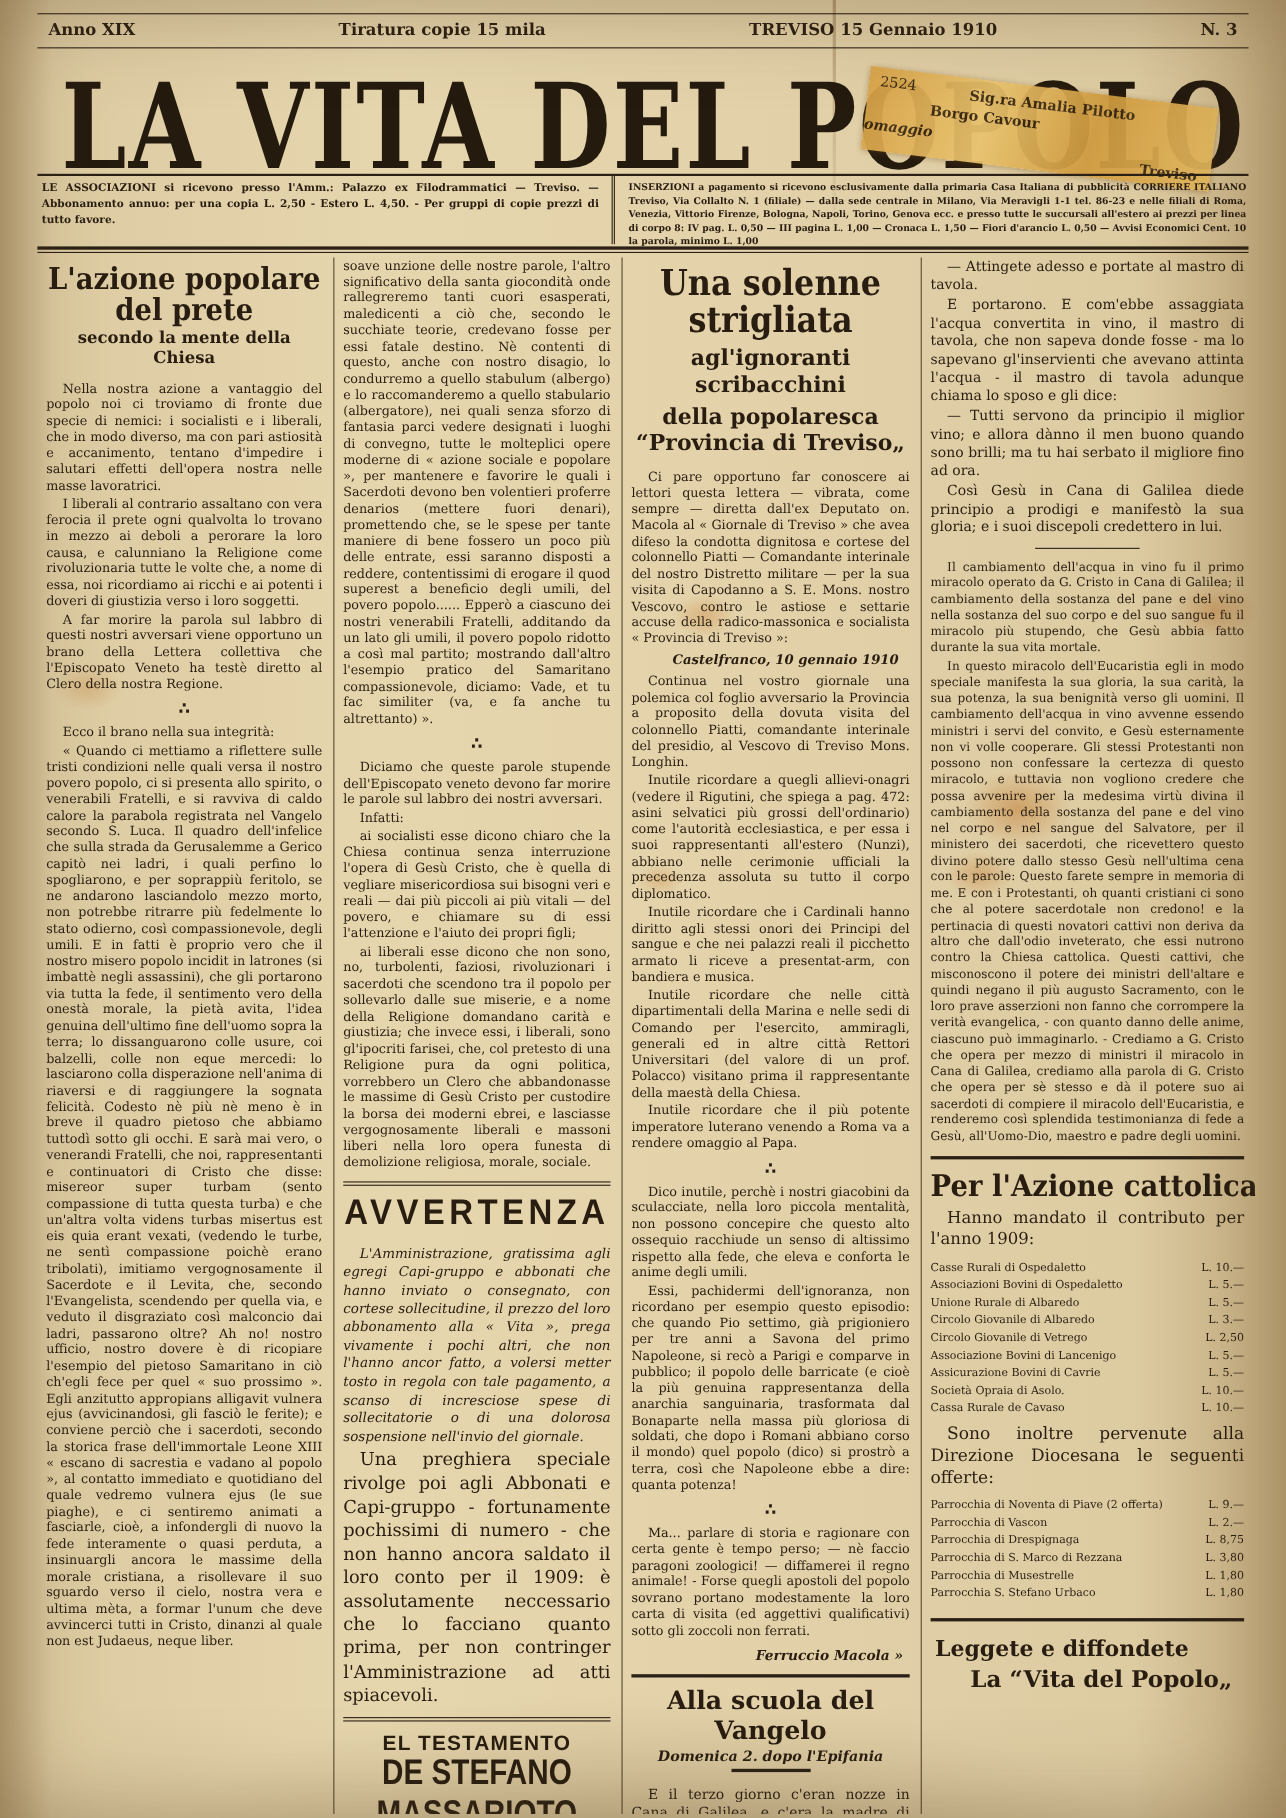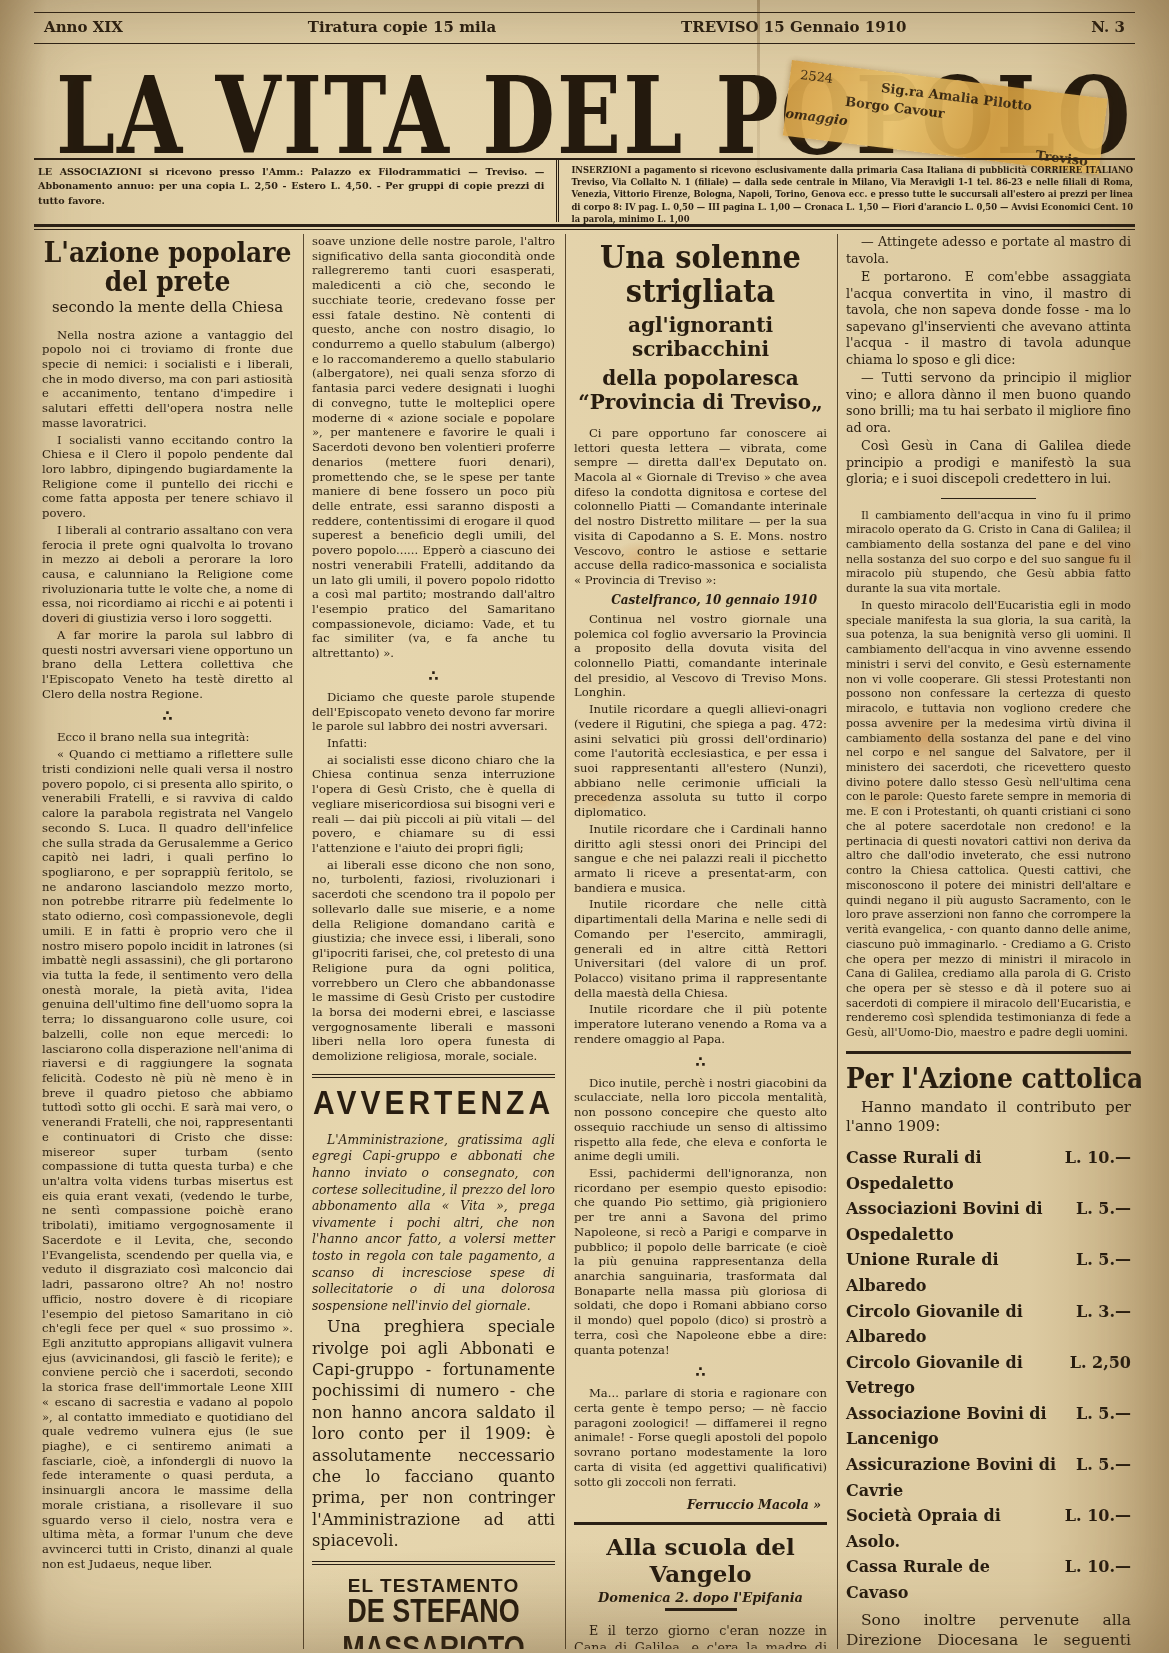--- a/index.html
+++ b/index.html
@@ -55,21 +55,21 @@
   .col { padding:0 10px 0 8px; overflow:hidden; border-right:1px solid rgba(52,38,18,.8); }
   .col:last-child { border-right:none; }
   .col p { margin:0 0 2px; text-indent:15px; text-align:justify;
     font-size:11.6px; line-height:1.27; }
   .noindent { text-indent:0 !important; }
   .orn { text-align:center; font-size:15px; font-weight:bold; margin:6px 0 5px;
     font-family:"DejaVu Sans", sans-serif; text-indent:0 !important; }
 
   .h-art1 { text-align:center; font-size:25px; font-weight:bold; line-height:1.05;
     margin:8px 0 3px; transform:scaleY(1.1); }
-  .h-art1-sub { text-align:center; font-size:15px; font-weight:normal; margin:0 0 12px; }
+  .h-art1-sub { text-align:center; font-size:15px; font-weight:bold; margin:0 0 12px; }
 
   .sec-rule-double { border-top:4px double #2a2015; margin:10px 0 6px; }
   .h-avvertenza { font-family:"Liberation Sans", sans-serif; font-weight:bold;
     font-size:30px; letter-spacing:4px; text-align:center; margin:8px 0 12px;
     transform:scaleY(1.08); }
   .avv-italic p { font-style:italic; font-size:12.3px; line-height:1.35; }
   .avv-large p { font-size:16.2px; line-height:1.32; }
   .h-test-kicker { font-family:"Liberation Sans", sans-serif; font-weight:bold;
     font-size:19px; letter-spacing:1px; text-align:center; margin:10px 0 2px; }
   .h-test-title { font-family:"Liberation Sans", sans-serif; font-weight:bold;
@@ -90,21 +90,21 @@
   .short-rule { width:72px; border-top:3px solid #2a2015; margin:2px auto 12px; }
   .gospel p { font-size:12.7px; line-height:1.3; }
 
   .mid-rule { width:95px; border-top:1px solid #2a2015; margin:10px auto; }
   .commentary p { font-size:11px; line-height:1.34; }
   .h-azione { font-size:25px; font-weight:bold; margin:10px 0 5px;
     transform:scaleY(1.08); transform-origin:left center; white-space:nowrap; }
   .azione-intro p { font-size:15px; line-height:1.3; }
   .contrib { margin:8px 0 4px; }
   .contrib-row { display:flex; justify-content:space-between; align-items:baseline;
-    font-size:16px; font-weight:bold; line-height:1.6; }
+    font-size:10px; font-weight:normal; line-height:1.6; }
   .contrib-name { text-align:left; }
   .contrib-amount { white-space:nowrap; padding-left:8px; }
   .offerte-intro p { font-size:15.5px; line-height:1.3; }
   .footer-rule { border-top:3px solid #2a2015; margin:14px 0 12px; }
   .footer-line1 { font-size:20px; font-weight:bold; margin:0 0 4px 4px; }
   .footer-line2 { font-size:21px; font-weight:bold; margin:0 0 0 36px; }
 </style>
 </head>
 <body>
 
@@ -134,21 +134,20 @@
   </div>
   <div class="rule-a"></div>
   <div class="rule-b"></div>
 
   <div class="columns">
 
     <div class="col">
       <div class="h-art1">L'azione popolare del prete</div>
       <div class="h-art1-sub">secondo la mente della Chiesa</div>
       <p>Nella nostra azione a vantaggio del popolo noi ci troviamo di fronte due specie di nemici: i socialisti e i liberali, che in modo diverso, ma con pari astiosità e accanimento, tentano d'impedire i salutari effetti dell'opera nostra nelle masse lavoratrici.</p>
-      <p>I socialisti vanno eccitando contro la Chiesa e il Clero il popolo pendente dal loro labbro, dipingendo bugiardamente la Religione come il puntello dei ricchi e come fatta apposta per tenere schiavo il povero.</p>
       <p>I liberali al contrario assaltano con vera ferocia il prete ogni qualvolta lo trovano in mezzo ai deboli a perorare la loro causa, e calunniano la Religione come rivoluzionaria tutte le volte che, a nome di essa, noi ricordiamo ai ricchi e ai potenti i doveri di giustizia verso i loro soggetti.</p>
       <p>A far morire la parola sul labbro di questi nostri avversari viene opportuno un brano della Lettera collettiva che l'Episcopato Veneto ha testè diretto al Clero della nostra Regione.</p>
       <div class="orn">∴</div>
       <p>Ecco il brano nella sua integrità:</p>
       <p>« Quando ci mettiamo a riflettere sulle tristi condizioni nelle quali versa il nostro povero popolo, ci si presenta allo spirito, o venerabili Fratelli, e si ravviva di caldo calore la parabola registrata nel Vangelo secondo S. Luca. Il quadro dell'infelice che sulla strada da Gerusalemme a Gerico capitò nei ladri, i quali perfino lo spogliarono, e per soprappiù feritolo, se ne andarono lasciandolo mezzo morto, non potrebbe ritrarre più fedelmente lo stato odierno, così compassionevole, degli umili. E in fatti è proprio vero che il nostro misero popolo incidit in latrones (si imbattè negli assassini), che gli portarono via tutta la fede, il sentimento vero della onestà morale, la pietà avita, l'idea genuina dell'ultimo fine dell'uomo sopra la terra; lo dissanguarono colle usure, coi balzelli, colle non eque mercedi: lo lasciarono colla disperazione nell'anima di riaversi e di raggiungere la sognata felicità. Codesto nè più nè meno è in breve il quadro pietoso che abbiamo tuttodì sotto gli occhi. E sarà mai vero, o venerandi Fratelli, che noi, rappresentanti e continuatori di Cristo che disse: misereor super turbam (sento compassione di tutta questa turba) e che un'altra volta videns turbas misertus est eis quia erant vexati, (vedendo le turbe, ne sentì compassione poichè erano tribolati), imitiamo vergognosamente il Sacerdote e il Levita, che, secondo l'Evangelista, scendendo per quella via, e veduto il disgraziato così malconcio dai ladri, passarono oltre? Ah no! nostro ufficio, nostro dovere è di ricopiare l'esempio del pietoso Samaritano in ciò ch'egli fece per quel « suo prossimo ». Egli anzitutto appropians alligavit vulnera ejus (avvicinandosi, gli fasciò le ferite); e conviene perciò che i sacerdoti, secondo la storica frase dell'immortale Leone XIII « escano di sacrestia e vadano al popolo », al contatto immediato e quotidiano del quale vedremo vulnera ejus (le sue piaghe), e ci sentiremo animati a fasciarle, cioè, a infondergli di nuovo la fede interamente o quasi perduta, a insinuargli ancora le massime della morale cristiana, a risollevare il suo sguardo verso il cielo, nostra vera e ultima mèta, a formar l'unum che deve avvincerci tutti in Cristo, dinanzi al quale non est Judaeus, neque liber.</p>
     </div>
 
     <div class="col">
       <p class="noindent">soave unzione delle nostre parole, l'altro significativo della santa giocondità onde rallegreremo tanti cuori esasperati, maledicenti a ciò che, secondo le succhiate teorie, credevano fosse per essi fatale destino. Nè contenti di questo, anche con nostro disagio, lo condurremo a quello stabulum (albergo) e lo raccomanderemo a quello stabulario (albergatore), nei quali senza sforzo di fantasia parci vedere designati i luoghi di convegno, tutte le molteplici opere moderne di « azione sociale e popolare », per mantenere e favorire le quali i Sacerdoti devono ben volentieri proferre denarios (mettere fuori denari), promettendo che, se le spese per tante maniere di bene fossero un poco più delle entrate, essi saranno disposti a reddere, contentissimi di erogare il quod superest a beneficio degli umili, del povero popolo...... Epperò a ciascuno dei nostri venerabili Fratelli, additando da un lato gli umili, il povero popolo ridotto a così mal partito; mostrando dall'altro l'esempio pratico del Samaritano compassionevole, diciamo: Vade, et tu fac similiter (va, e fa anche tu altrettanto) ».</p>
       <div class="orn">∴</div>

